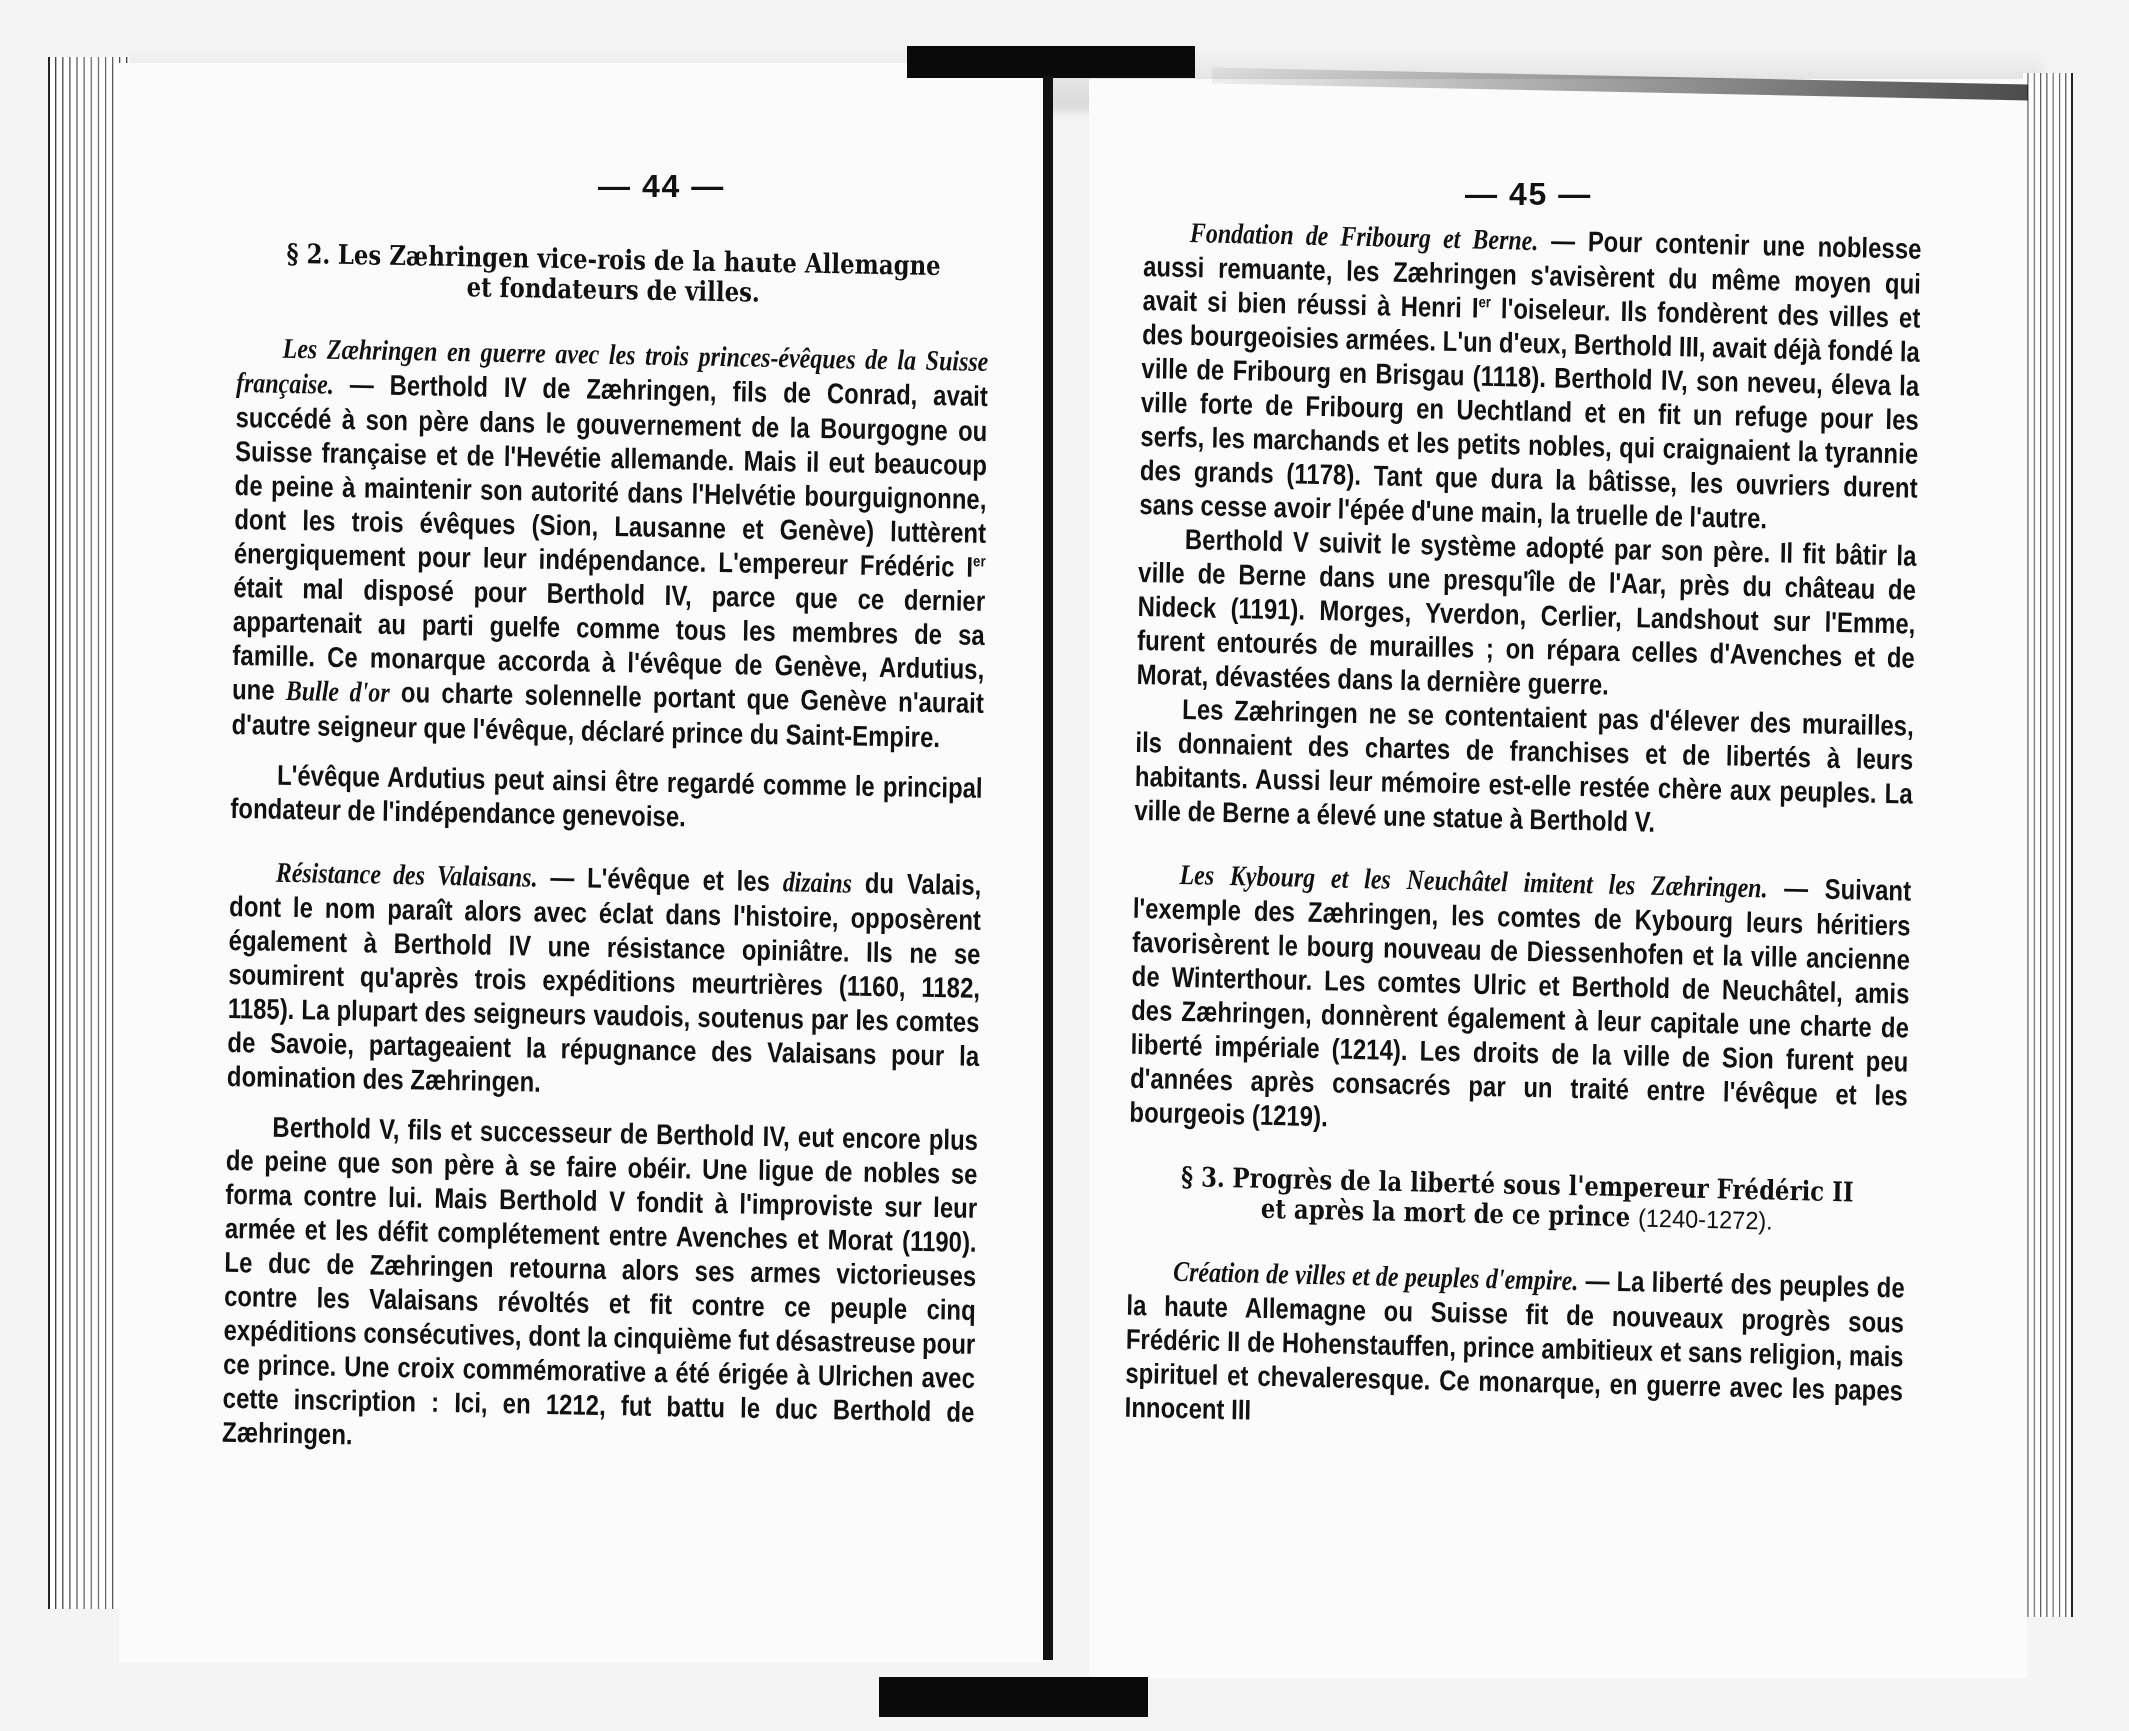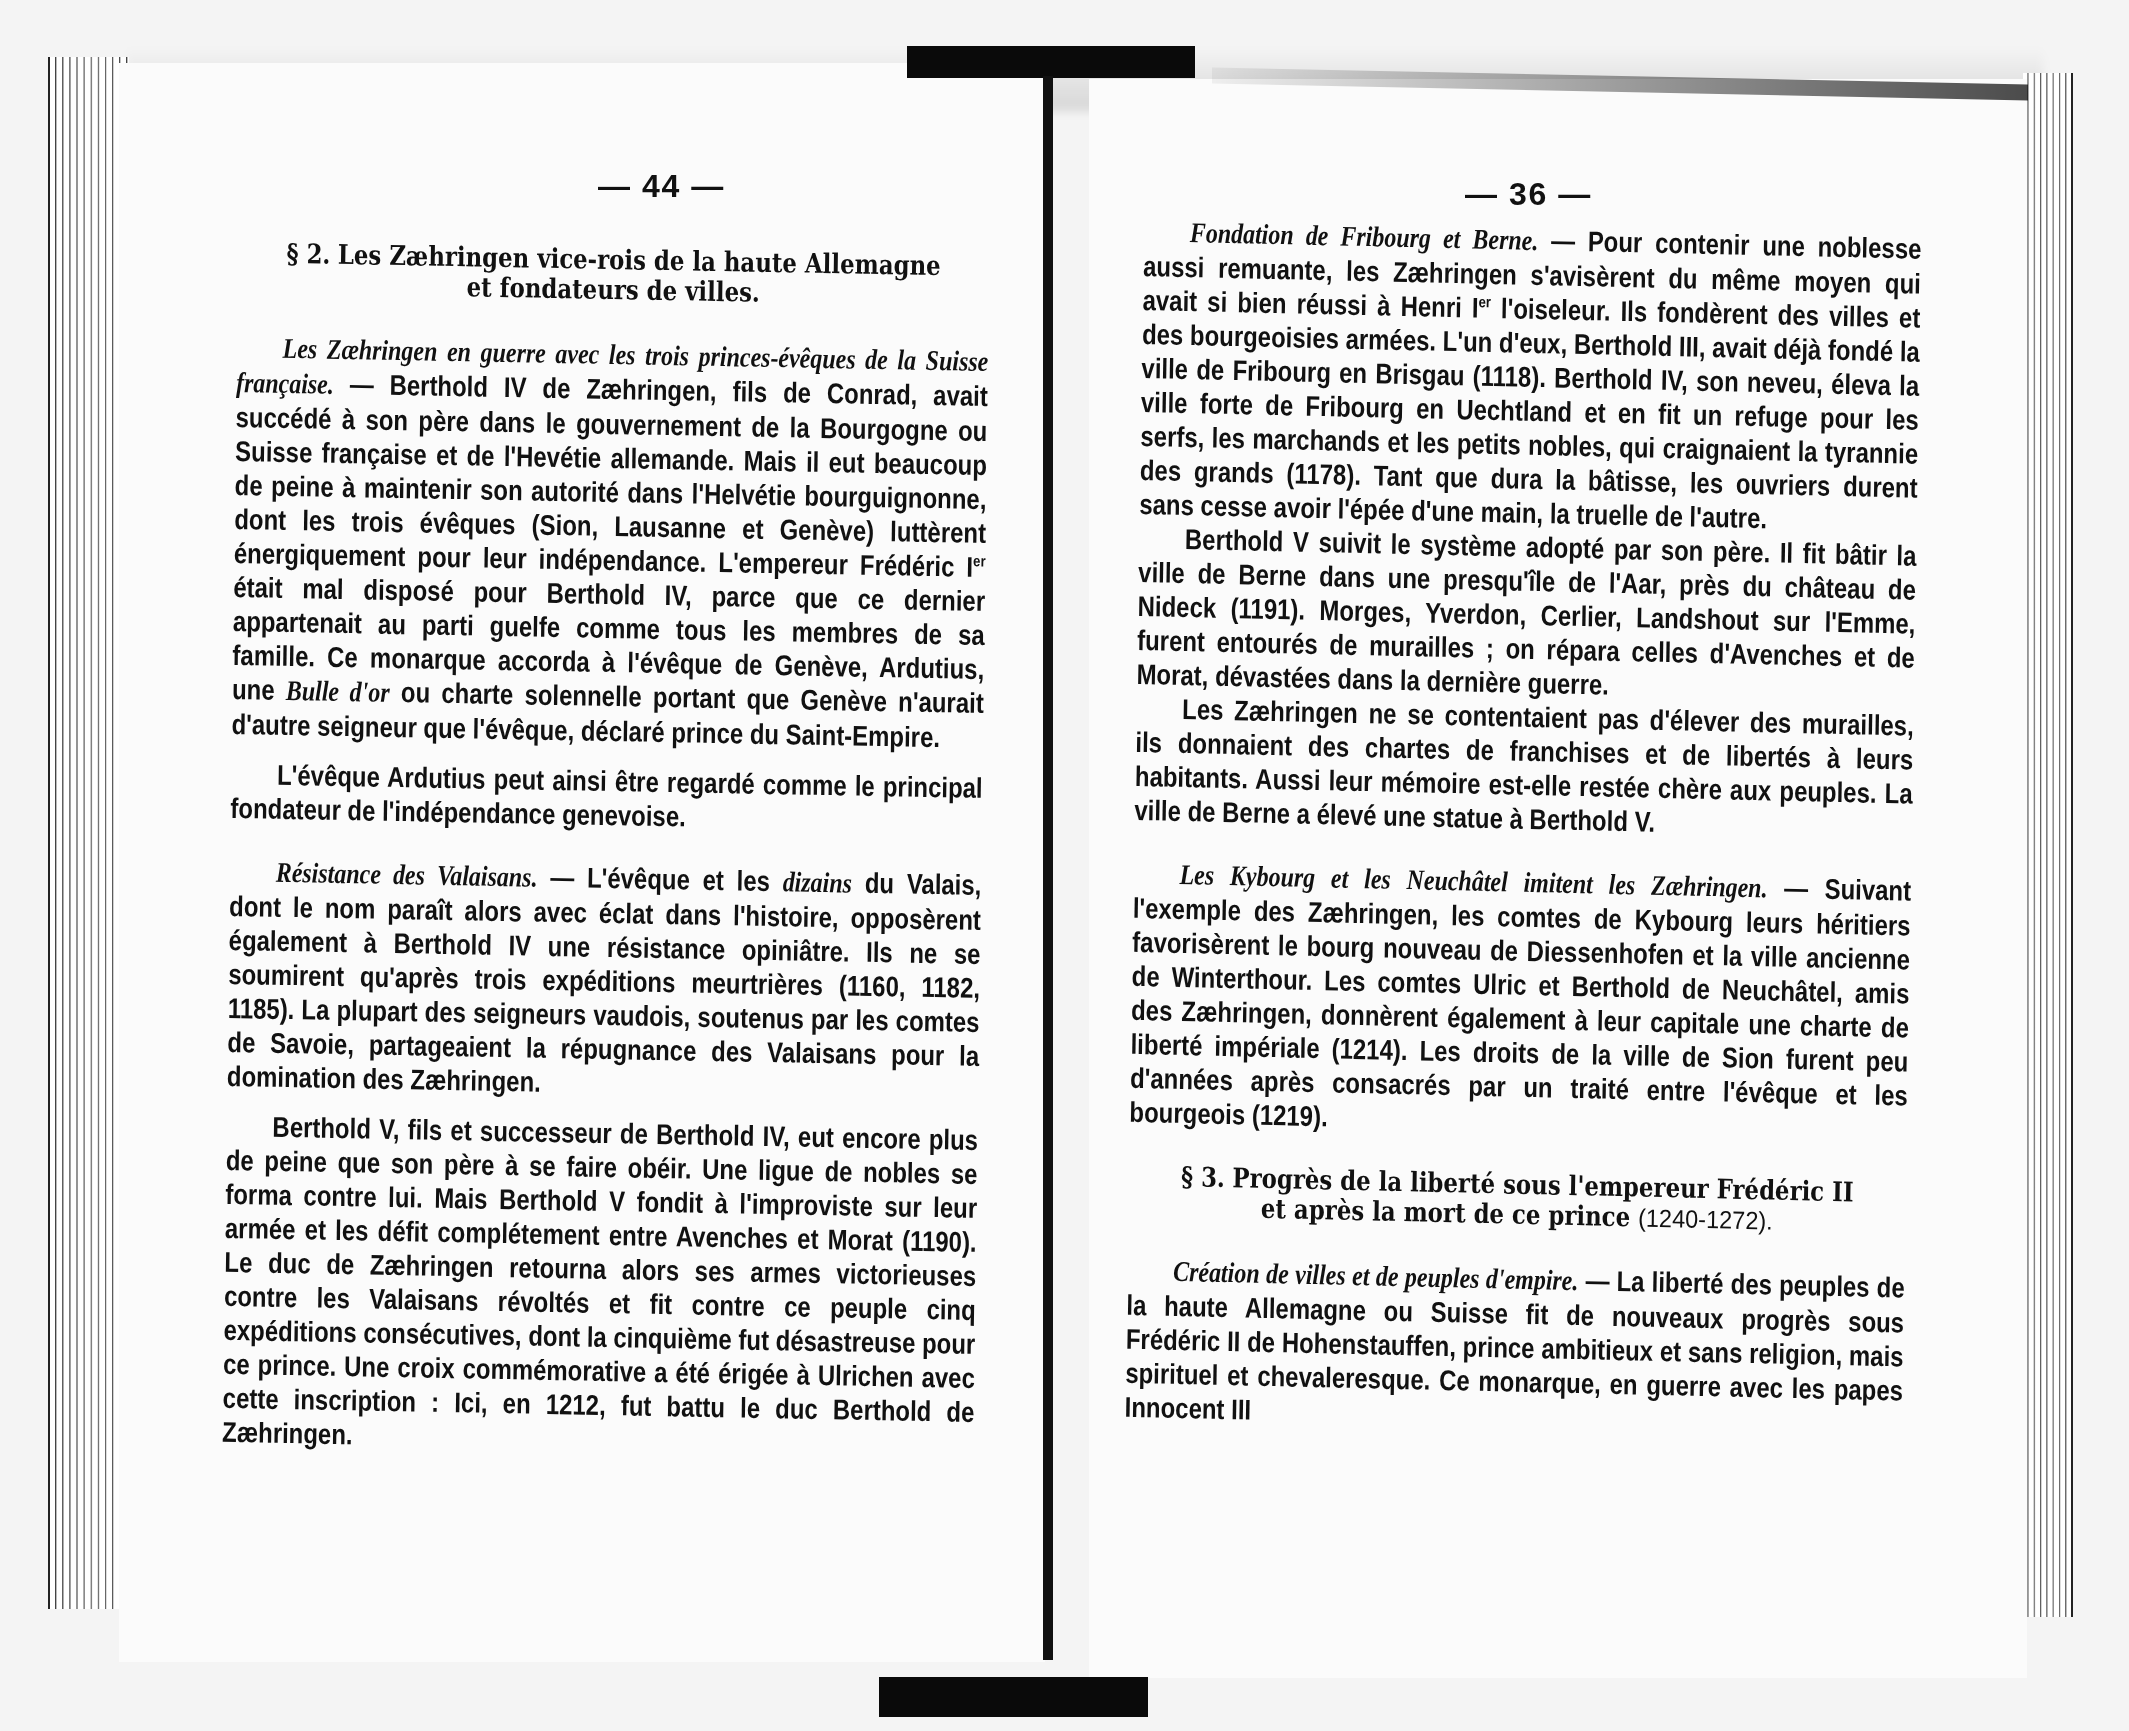--- a/index.html
+++ b/index.html
@@ -101,21 +101,21 @@
 
   <p class="para spaced">L'évêque Ardutius peut ainsi être regardé comme le principal fondateur de l'indépendance genevoise.</p>
 
   <p class="para gap">
     <span class="rubric">Résistance des Valaisans.</span><span> — L'évêque et les </span><span class="em">dizains</span><span> du Valais, dont le nom paraît alors avec éclat dans l'histoire, opposèrent également à Berthold IV une résistance opiniâtre. Ils ne se soumirent qu'après trois expéditions meurtrières (1160, 1182, 1185). La plupart des seigneurs vaudois, soutenus par les comtes de Savoie, partageaient la répugnance des Valaisans pour la domination des Zæhringen.</span>
   </p>
 
   <p class="para spaced">Berthold V, fils et successeur de Berthold IV, eut encore plus de peine que son père à se faire obéir. Une ligue de nobles se forma contre lui. Mais Berthold V fondit à l'improviste sur leur armée et les défit complétement entre Avenches et Morat (1190). Le duc de Zæhringen retourna alors ses armes victorieuses contre les Valaisans révoltés et fit contre ce peuple cinq expéditions consécutives, dont la cinquième fut désastreuse pour ce prince. Une croix commémorative a été érigée à Ulrichen avec cette inscription : Ici, en 1212, fut battu le duc Berthold de Zæhringen.</p>
 </div>
 
-<div class="page-number pn-right">— 36 —</div>
+<div class="page-number pn-right">— 45 —</div>
 
 <div class="text-col col-right">
   <p class="para">
     <span class="rubric">Fondation de Fribourg et Berne.</span><span> — Pour contenir une noblesse aussi remuante, les Zæhringen s'avisèrent du même moyen qui avait si bien réussi à Henri I</span><sup>er</sup><span> l'oiseleur. Ils fondèrent des villes et des bourgeoisies armées. L'un d'eux, Berthold III, avait déjà fondé la ville de Fribourg en Brisgau (1118). Berthold IV, son neveu, éleva la ville forte de Fribourg en Uechtland et en fit un refuge pour les serfs, les marchands et les petits nobles, qui craignaient la tyrannie des grands (1178). Tant que dura la bâtisse, les ouvriers durent sans cesse avoir l'épée d'une main, la truelle de l'autre.</span>
   </p>
 
   <p class="para">Berthold V suivit le système adopté par son père. Il fit bâtir la ville de Berne dans une presqu'île de l'Aar, près du château de Nideck (1191). Morges, Yverdon, Cerlier, Landshout sur l'Emme, furent entourés de murailles ; on répara celles d'Avenches et de Morat, dévastées dans la dernière guerre.</p>
 
   <p class="para">Les Zæhringen ne se contentaient pas d'élever des murailles, ils donnaient des chartes de franchises et de libertés à leurs habitants. Aussi leur mémoire est-elle restée chère aux peuples. La ville de Berne a élevé une statue à Berthold V.</p>
 

